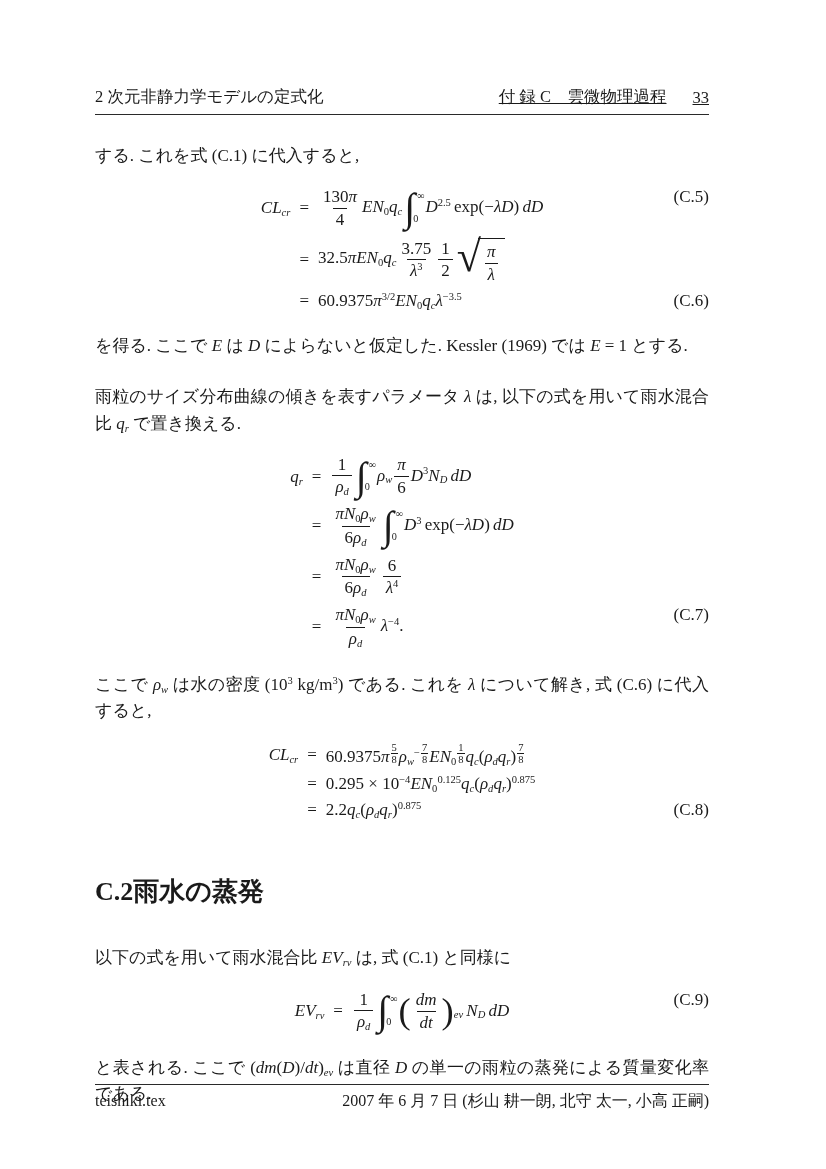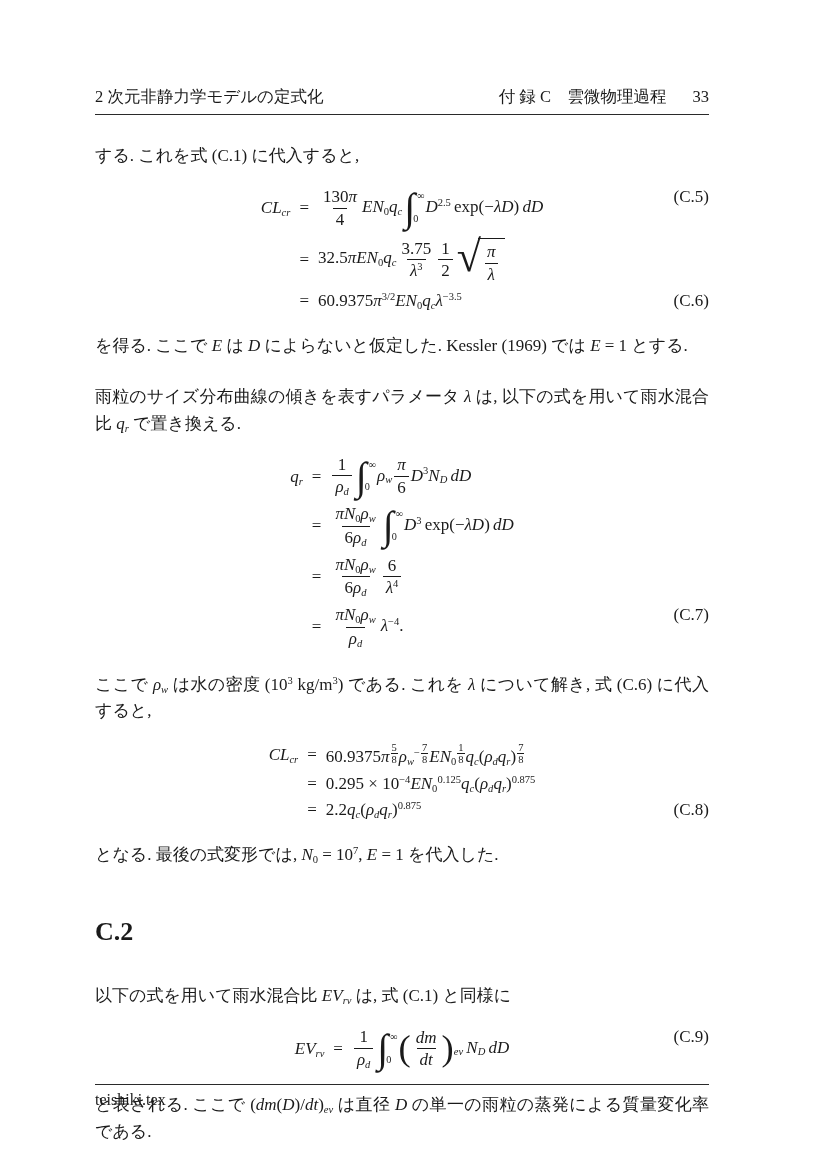--- a/index.html
+++ b/index.html
@@ -7,21 +7,21 @@
     width:826px;height:1169px;position:relative;background:#ffffff;
     font-family:"Liberation Serif","DejaVu Serif",serif;color:#1a1a1a;
     overflow:hidden;
   }
   .content{position:absolute;left:95px;top:86px;width:614px;}
   
   .pagehead{
     display:flex;justify-content:space-between;align-items:baseline;
     font-size:16.5px;border-bottom:1px solid #2a2a2a;padding-bottom:6px;gap:34px;
   }
-  .headright{display:flex;align-items:center;}
+  .headright{display:flex;align-items:flex-end;text-decoration:underline;}
   .pagenum{margin-left:26px;}
   
   .para{font-size:17px;line-height:1.55;margin:0;text-align:justify;}
   .p1{margin-top:28px;}
   .p3{margin-top:25px;}
   
   .section-heading{
     margin:48px 0 36px;font-size:26px;font-weight:bold;
     display:flex;align-items:baseline;
   }
@@ -206,24 +206,24 @@
             <span class="eqrhs"><span class="mr">0.295 × 10</span><span class="msup mr">−4</span><span class="mi">EN</span><span class="msub mr">0</span><span class="msup mr">0.125</span><span class="mi">q</span><span class="msub mi">c</span><span class="mr">(</span><span class="mi">ρ</span><span class="msub mi">d</span><span class="mi">q</span><span class="msub mi">r</span><span class="mr">)</span><span class="msup mr">0.875</span></span>
           </span>
           <span class="eqrow">
             <span class="eqlhs"></span>
             <span class="eqrel">=</span>
             <span class="eqrhs"><span class="mr">2.2</span><span class="mi">q</span><span class="msub mi">c</span><span class="mr">(</span><span class="mi">ρ</span><span class="msub mi">d</span><span class="mi">q</span><span class="msub mi">r</span><span class="mr">)</span><span class="msup mr">0.875</span><span class="eqlabel">(C.8)</span></span>
           </span>
         </span>
       </div>
 
-    <p class="para"><span class="mr">となる. 最後の式変形では, </span><span class="mi">N</span><span class="msub mr">0</span><span class="mr"> = 10</span><span class="msup mr">7</span><span class="mr">, </span><span class="mi">E</span><span class="mr"> = 1 を代入した.</span></p>
 
     <h2 class="section-heading">
       <span>C.2</span>
+      <span>雨水の蒸発</span>
     </h2>
 
     <p class="para"><span class="mr">以下の式を用いて雨水混合比 </span><span class="mi">EV</span><span class="msub mi">rv</span><span class="mr"> は, 式 (C.1) と同様に</span></p>
 
     <div class="eqwrap">
         <span class="eqtable">
           <span class="eqrow">
             <span class="eqlhs"><span class="mi">EV</span><span class="msub mi">rv</span></span>
             <span class="eqrel">=</span>
             <span class="eqrhs"><span class="frac">
@@ -242,14 +242,15 @@
           </span>
         </span>
       </div>
 
     <p class="para"><span class="mr">と表される. ここで (</span><span class="mi">dm</span><span class="mr">(</span><span class="mi">D</span><span class="mr">)/</span><span class="mi">dt</span><span class="mr">)</span><span class="msub mi">ev</span><span class="mr"> は直径 </span><span class="mi">D</span><span class="mr"> の単一の雨粒の蒸発による質量変化率である.</span></p>
 
   </div>
 
   <div class="pagefoot">
     <span>teishiki.tex</span>
+    <span>2007 年 6 月 7 日 (杉山 耕一朗, 北守 太一, 小高 正嗣)</span>
   </div>
 </div>
 
 </body></html>

